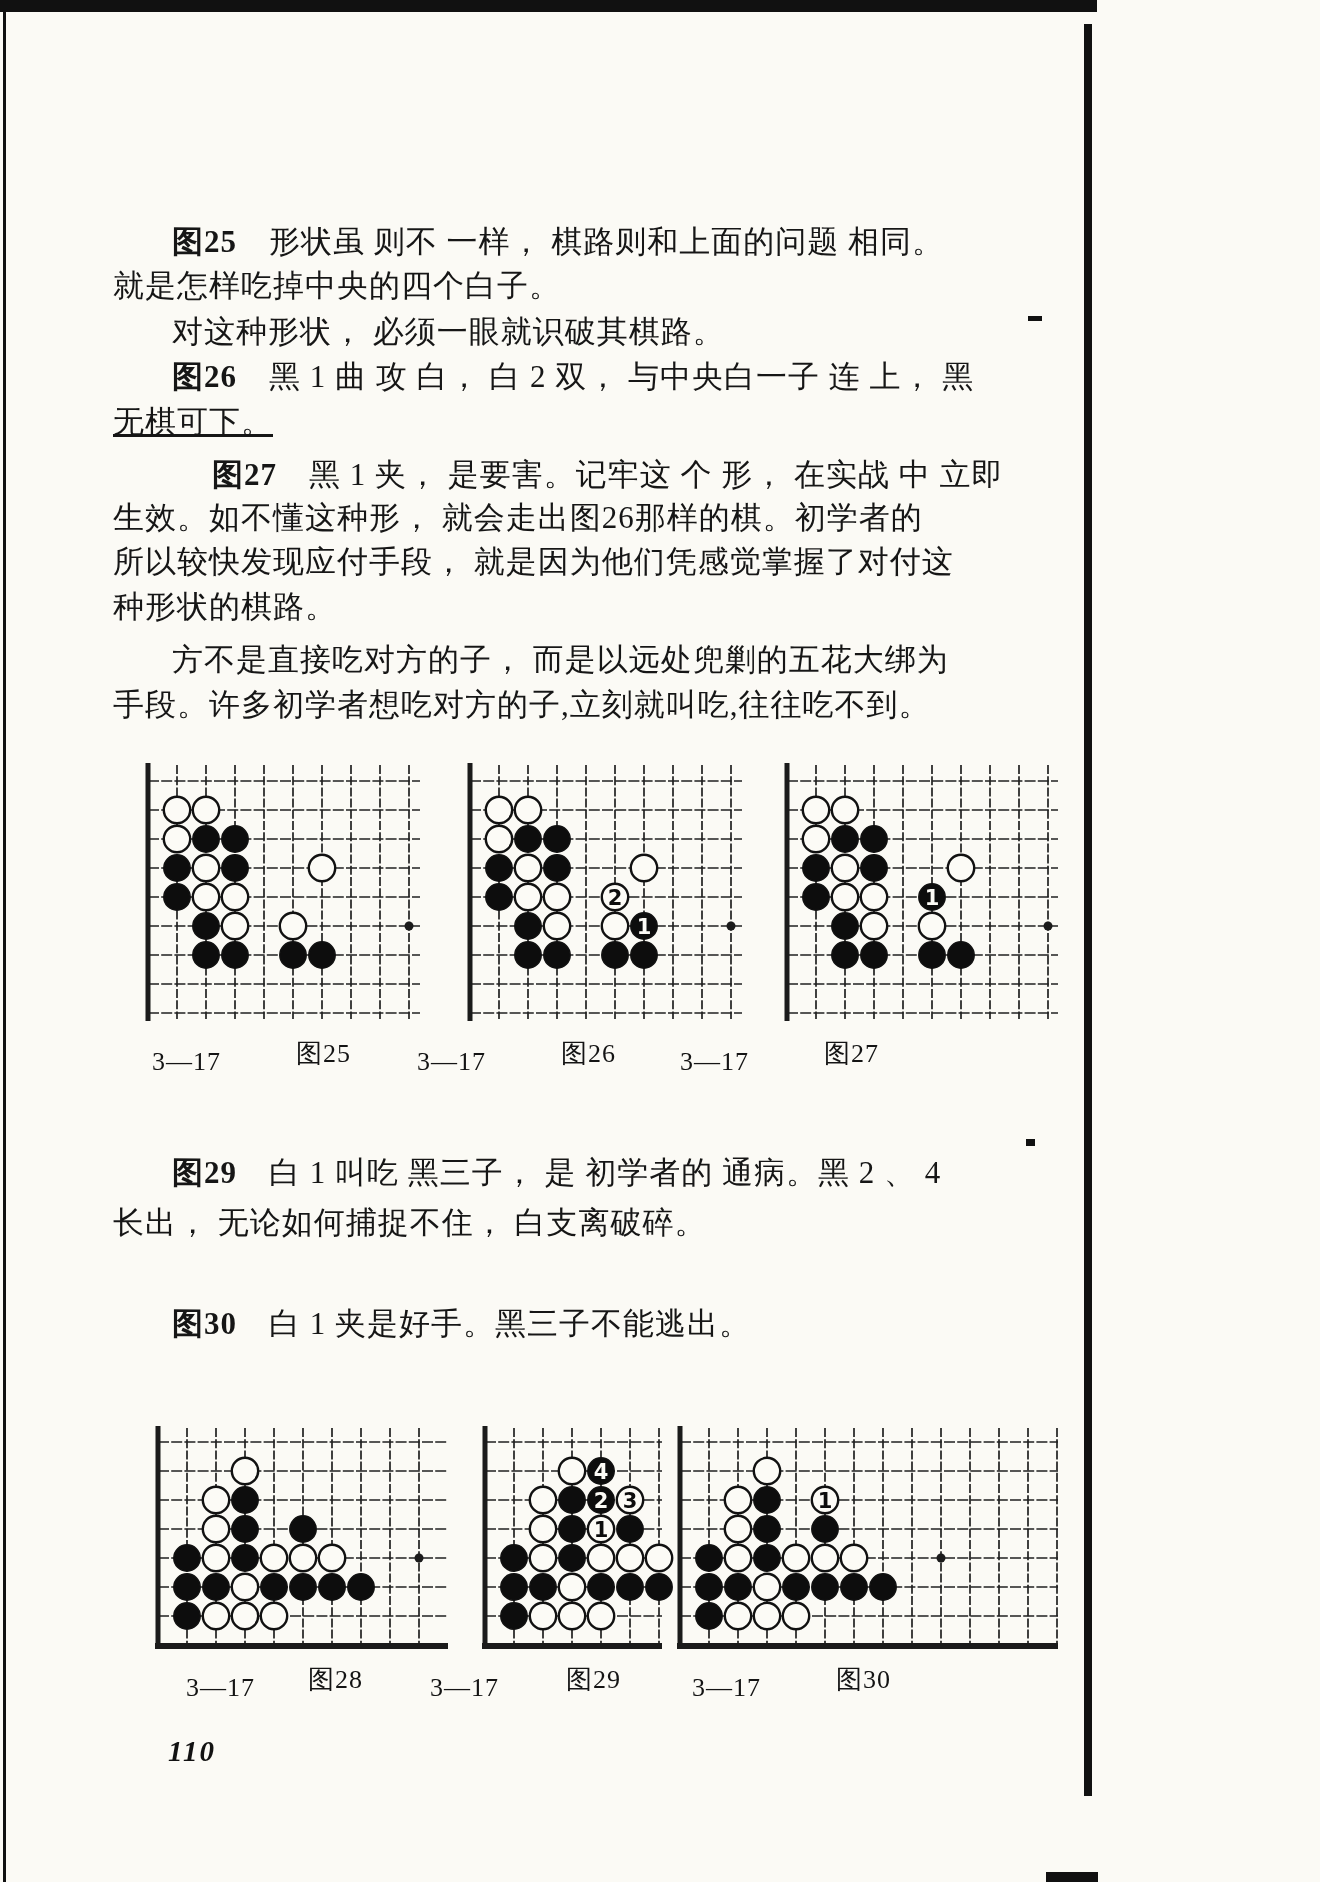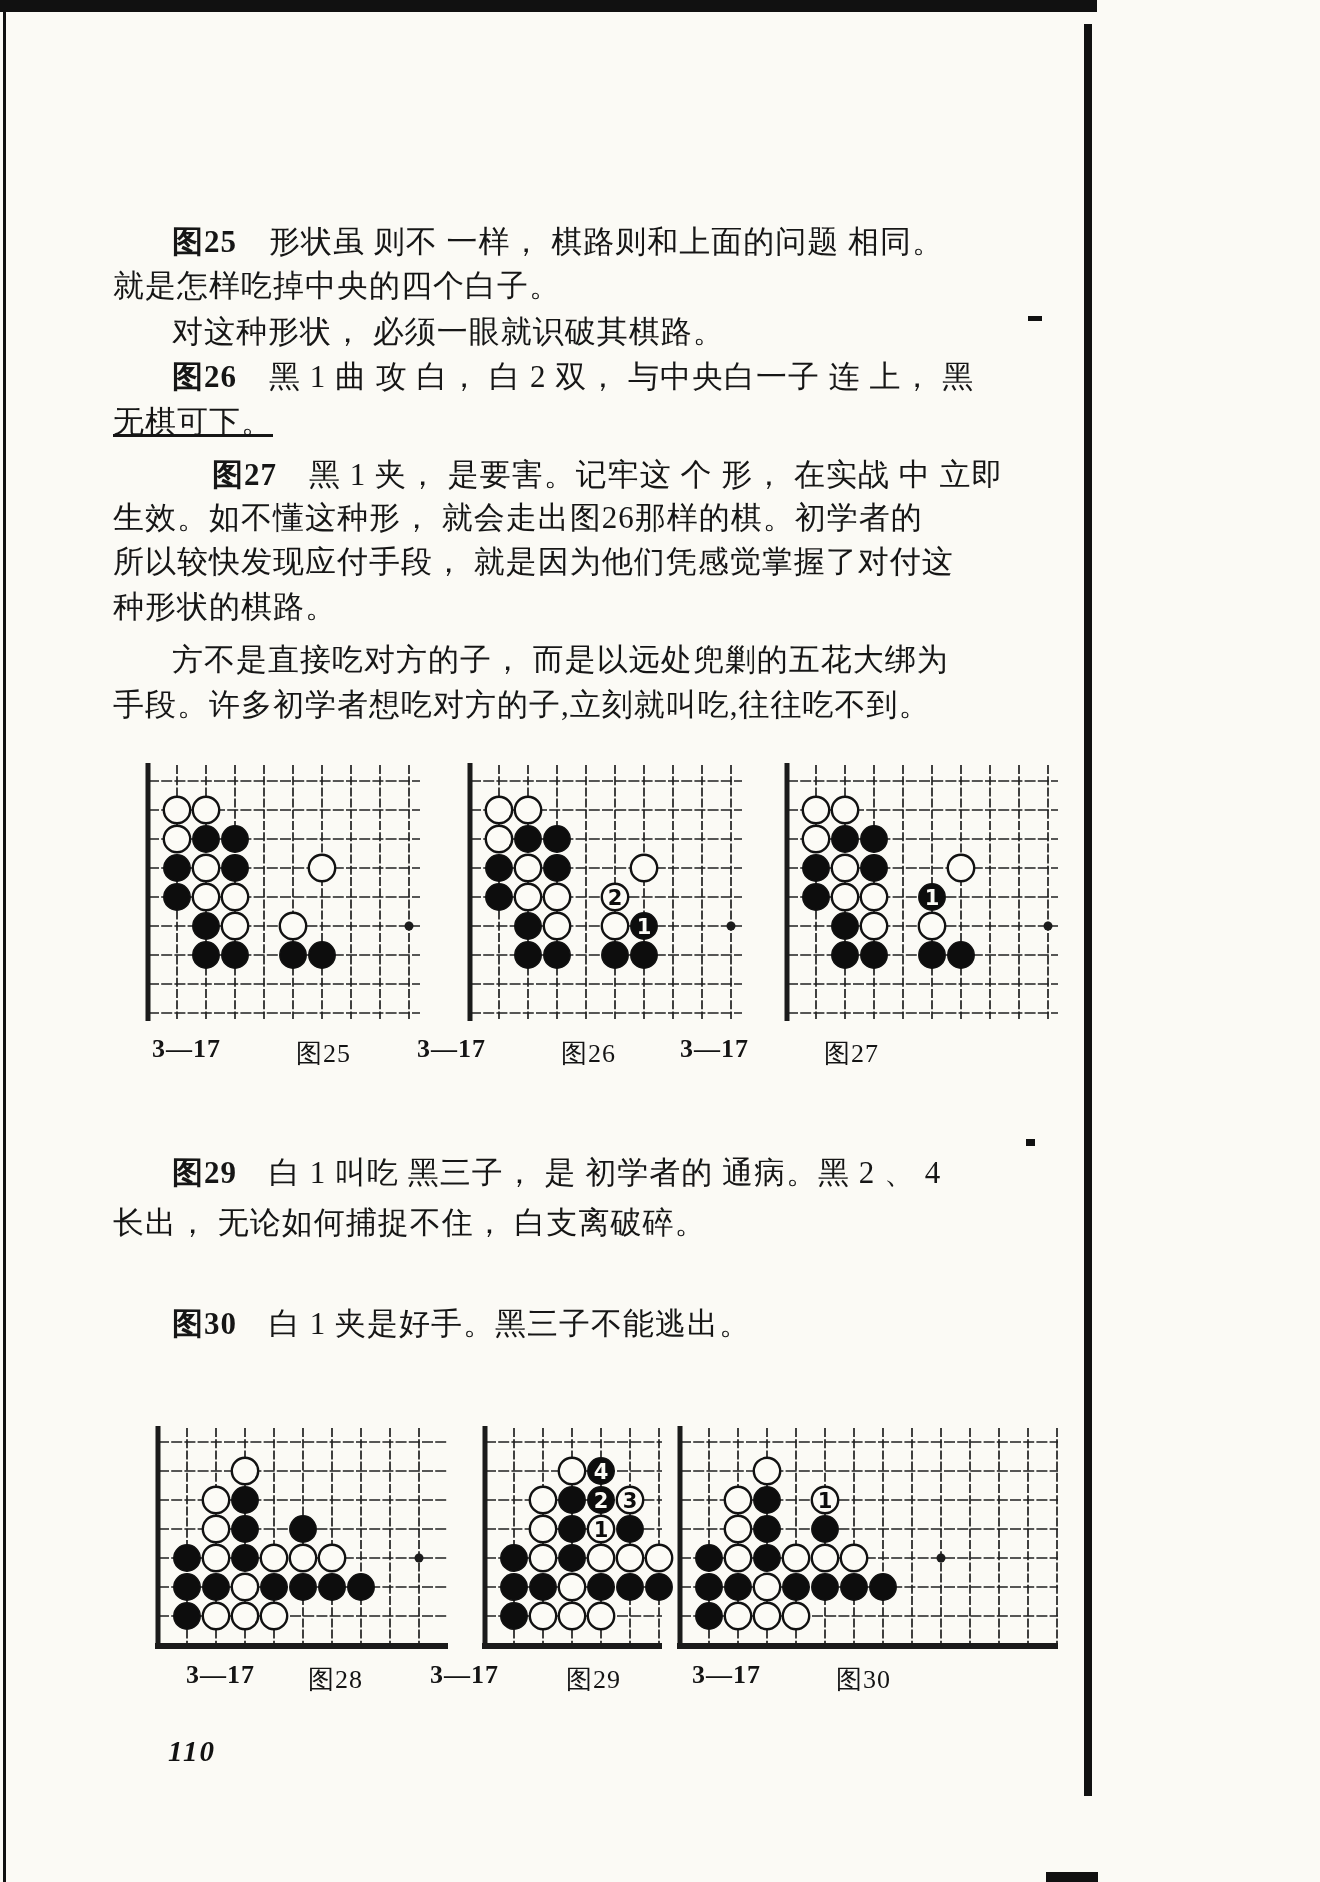--- a/index.html
+++ b/index.html
@@ -20,21 +20,21 @@
     white-space:nowrap;
   }
   .tline b{font-weight:bold;}
   .dlabel{
     position:absolute;
     font-size:26px;
     color:#141414;
     letter-spacing:1px;
     white-space:nowrap;
   }
-  .dlabel.bold{font-weight:bold;}
+  .dlabel.bold{font-weight:normal;margin-top:13px;}
   #board-layer{position:absolute;left:0;top:0;}
   #page-number{
     position:absolute;
     font-size:29px;
     font-weight:bold;
     font-style:italic;
     color:#121212;
     letter-spacing:2px;
   }
 </style>

